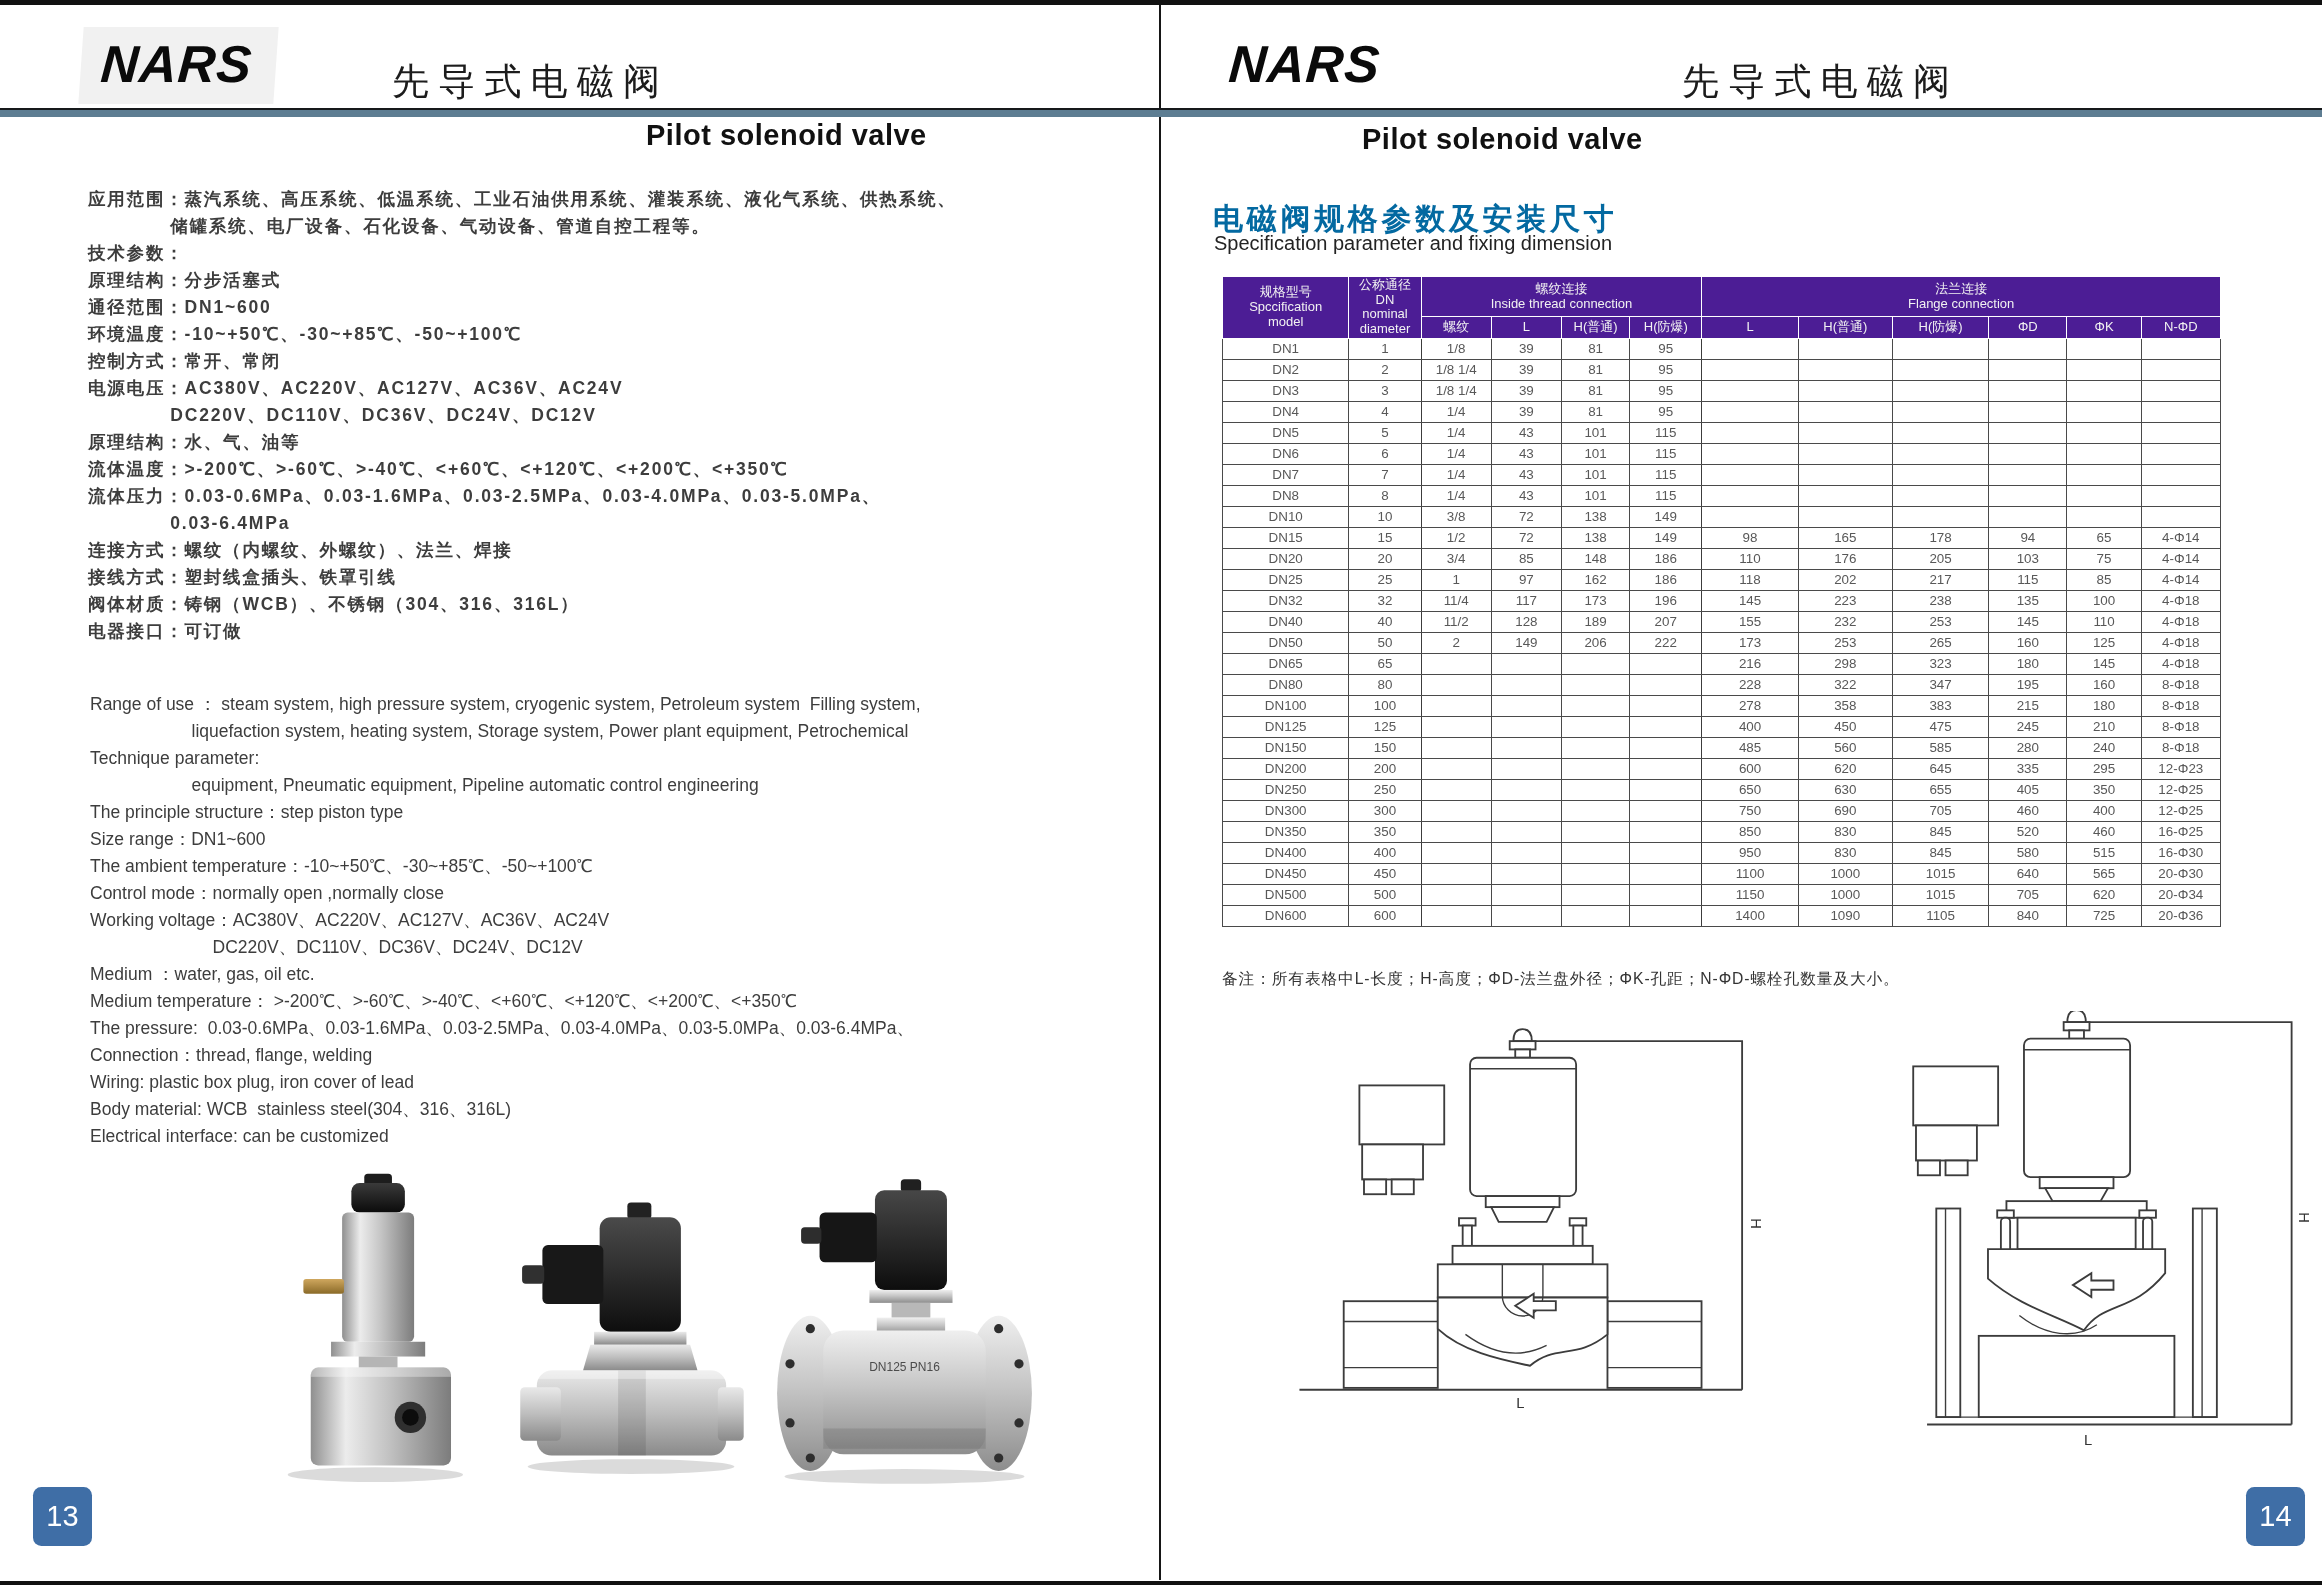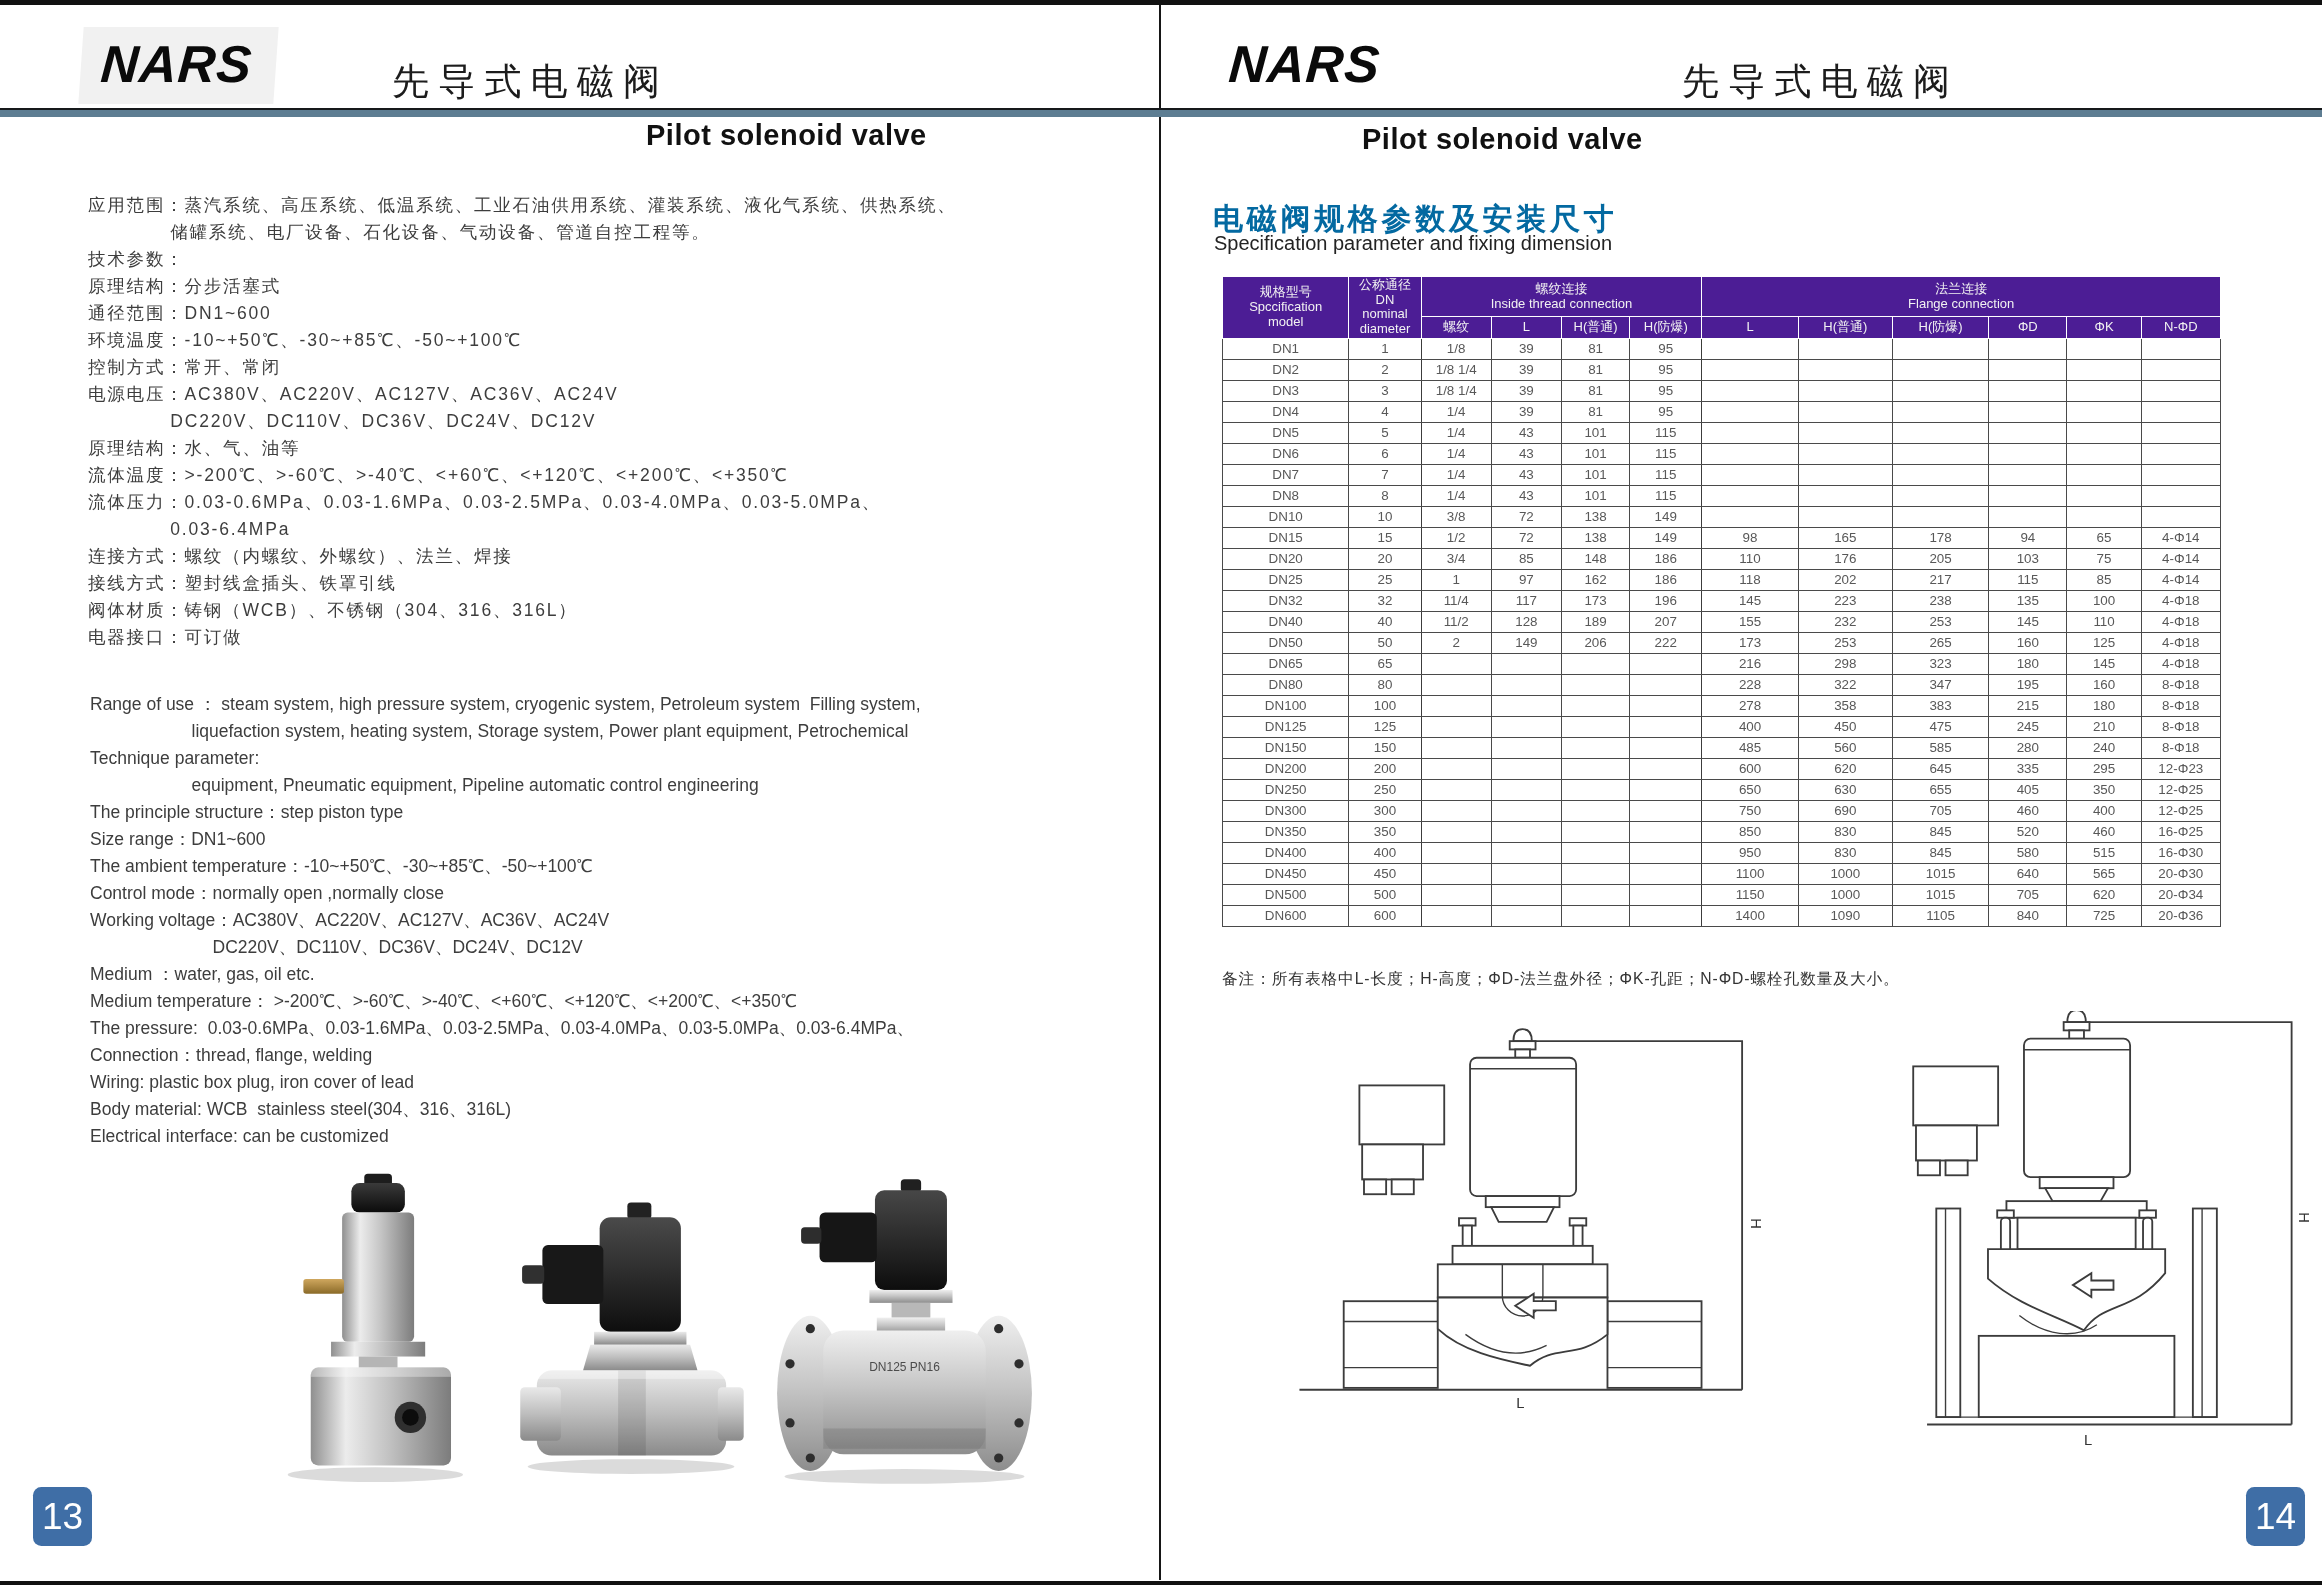--- a/index.html
+++ b/index.html
@@ -26,37 +26,37 @@
   .section-title-en{position:absolute;font-size:20px;color:#232323;}
   table.spec-table{position:absolute;border-collapse:collapse;table-layout:fixed;width:999px;}
   table.spec-table th{background:#4c1d95;color:#f2f2f2;font-weight:normal;border:1.8px solid #fff;
         font-size:13px;line-height:14.8px;padding:0.9px 0;}
   table.spec-table th .hl{display:block;}
   table.spec-table td{border:0.9px solid #4a4a4a;height:20px;text-align:center;font-size:13.4px;
         color:#585858;padding:0;line-height:1;}
   table.spec-table td.gsep{border-right:1.8px solid #3c3c3c;}
   .remark{position:absolute;font-size:15.7px;color:#333;letter-spacing:0.9px;}
   .pagenum{position:absolute;width:59px;height:59px;border-radius:8.3px;background:#3f6ea6;color:#fff;
-        font-size:37px;display:flex;align-items:center;justify-content:center;}
+        font-size:29px;display:flex;align-items:center;justify-content:center;}
   svg.diagram{position:absolute;}
   svg.photo{position:absolute;}
   .dimlbl{font-size:16px;fill:#333;font-family:"Liberation Sans",sans-serif;}
   .flglbl{font-size:13px;fill:#4c4c4c;font-family:"Liberation Sans",sans-serif;}
 </style>
 </head>
 <body>
 
 <div class="sheet">
 
   <div class="page page-left">
     <div class="logo boxed" style="left:81px;top:22px;">NARS</div>
     <div class="hdr-cn" style="left:392px;top:52px;">先导式电磁阀</div>
     <div class="pilot" style="left:646px;top:114px;">Pilot solenoid valve</div>
 
-    <div class="spec cn" style="left:88px;top:187px;width:1034px;">
+    <div class="spec cn" style="left:88px;top:181px;width:1034px;font-weight:bold;">
         <div class="spec-line">应用范围：蒸汽系统、高压系统、低温系统、工业石油供用系统、灌装系统、液化气系统、供热系统、</div>
         <div class="spec-line ind1">储罐系统、电厂设备、石化设备、气动设备、管道自控工程等。</div>
         <div class="spec-line">技术参数：</div>
         <div class="spec-line">原理结构：分步活塞式</div>
         <div class="spec-line">通径范围：DN1~600</div>
         <div class="spec-line">环境温度：-10~+50℃、-30~+85℃、-50~+100℃</div>
         <div class="spec-line">控制方式：常开、常闭</div>
         <div class="spec-line">电源电压：AC380V、AC220V、AC127V、AC36V、AC24V</div>
         <div class="spec-line ind1">DC220V、DC110V、DC36V、DC24V、DC12V</div>
         <div class="spec-line">原理结构：水、气、油等</div>

